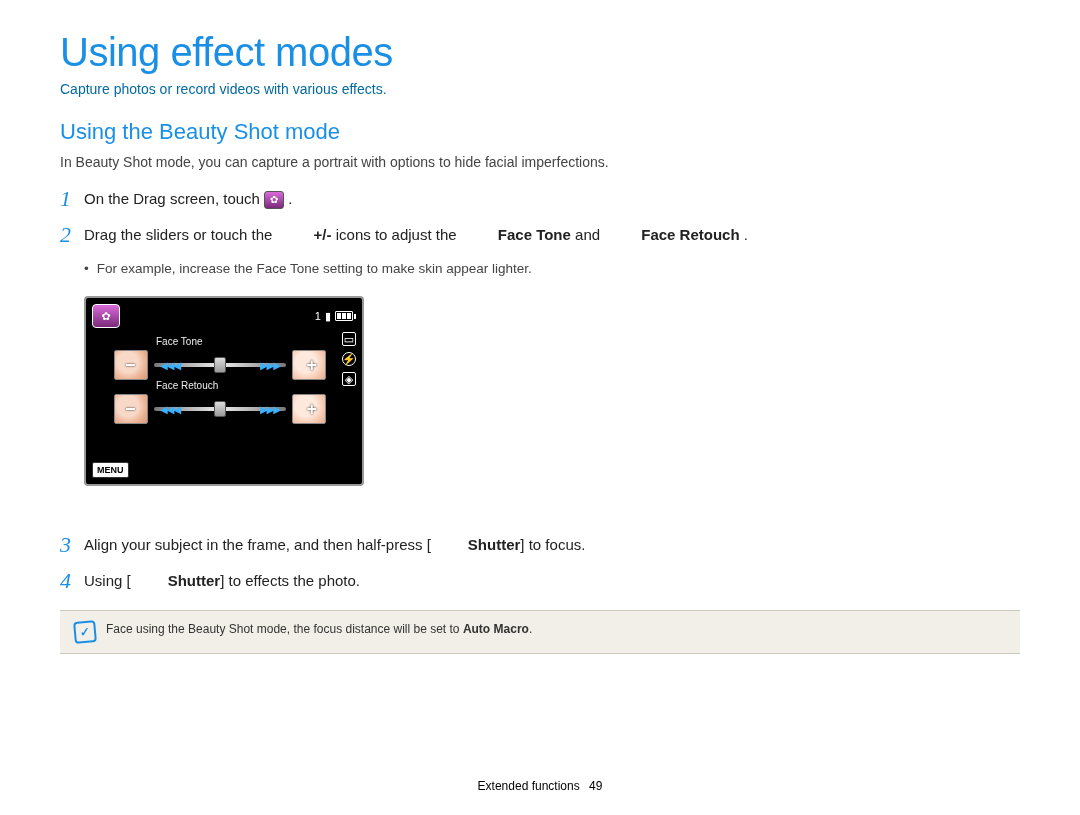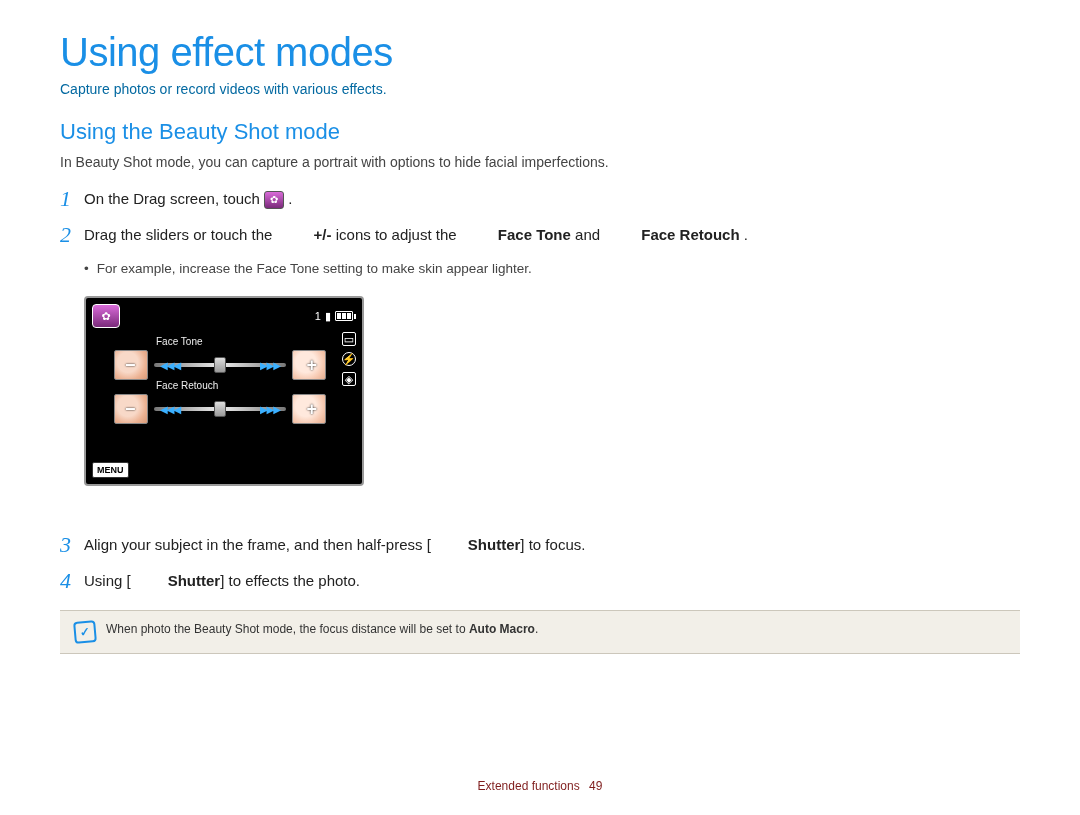--- a/index.html
+++ b/index.html
@@ -107,21 +107,21 @@
   .arrows { font-size:10px; letter-spacing:-1px;}
   .arrows.left { color:#3bb0ff; position:absolute; left:6px;}
   .arrows.right { color:#3bb0ff; position:absolute; right:6px;}
   .knob { width:12px; height:16px; background:linear-gradient(#ddd,#999); border:1px solid #555; border-radius:2px; position:absolute; left:50%; transform:translateX(-50%);}
   .menu-btn { position:absolute; bottom:6px; left:6px; padding:2px 4px; background:#fff; color:#000; font-size:9px; font-weight:700; border:1px solid #333; border-radius:2px;}
   
   .note { display:flex; gap:10px; margin-top:18px; background:#f2efe8; border-top:1px solid #ccc7bb; border-bottom:1px solid #ccc7bb; padding:10px 14px; }
   .note-icon { width:22px; height:22px; border:2px solid #1a8fe6; border-radius:4px; color:#1a8fe6; display:flex; align-items:center; justify-content:center; flex-shrink:0; transform:rotate(-5deg); font-weight:700; font-size:12px;}
   .note-body { font-size:12px; color:#333; font-weight:300; line-height:1.4;}
   .note-body .bold { font-weight:700;}
-  .footer { position:absolute; bottom:22px; left:0; width:100%; text-align:center; font-size:12px; color:#7f1d1d;}
+  .footer { position:absolute; bottom:22px; left:0; width:100%; text-align:center; font-size:12px; color:#000000;}
   .footer .pn { margin-left:6px;}
 </style>
 </head>
 <body>
 
 <h1 class="page-title">Using effect modes</h1>
 <div class="page-subtitle">Capture photos or record videos with various effects.</div>
 
 <div class="columns">
 
@@ -218,21 +218,21 @@
     <div class="step">
       <div class="step-num">4</div>
       <div class="step-body">
         <span>Using [</span><span class="bold">Shutter</span><span>] to effects the photo.</span>
       </div>
     </div>
 
     <div class="note">
       <div class="note-icon">✓</div>
       <div class="note-body">
-        <span>When photo the Beauty Shot mode, the focus distance will be set to </span><span class="bold">Auto Macro</span><span>.</span>
+        <span>Face using the Beauty Shot mode, the focus distance will be set to </span><span class="bold">Auto Macro</span><span>.</span>
       </div>
     </div>
   </div>
 </div>
 
 <div class="footer">
   <span>Extended functions</span>
   <span class="pn">49</span>
 </div>
 

